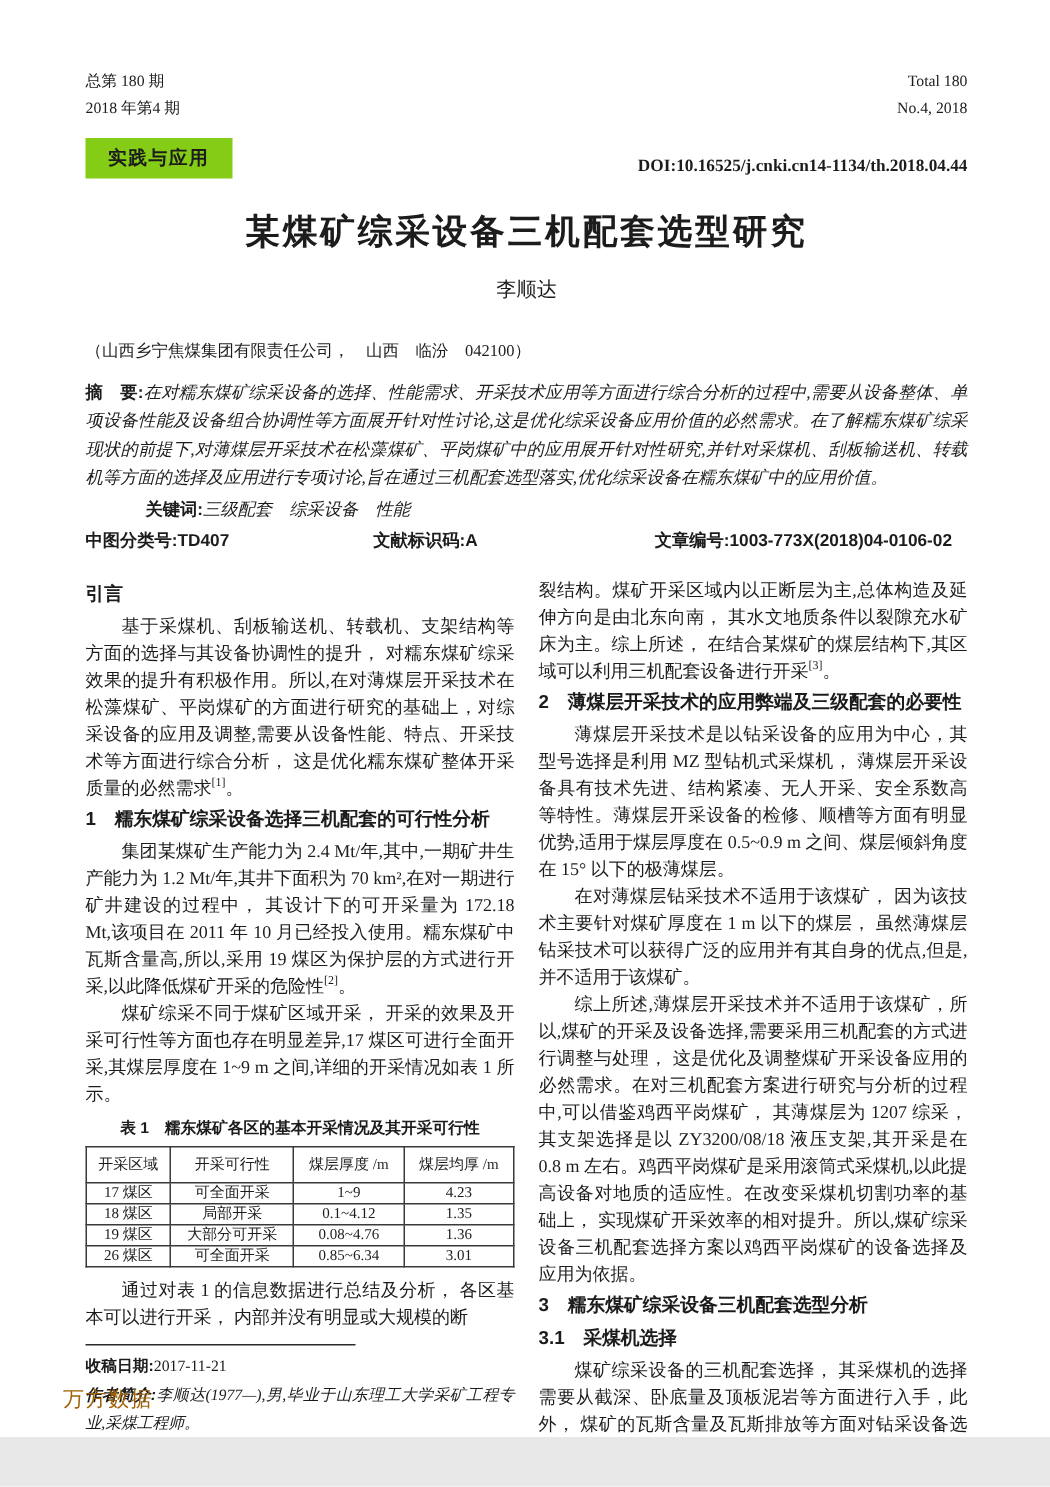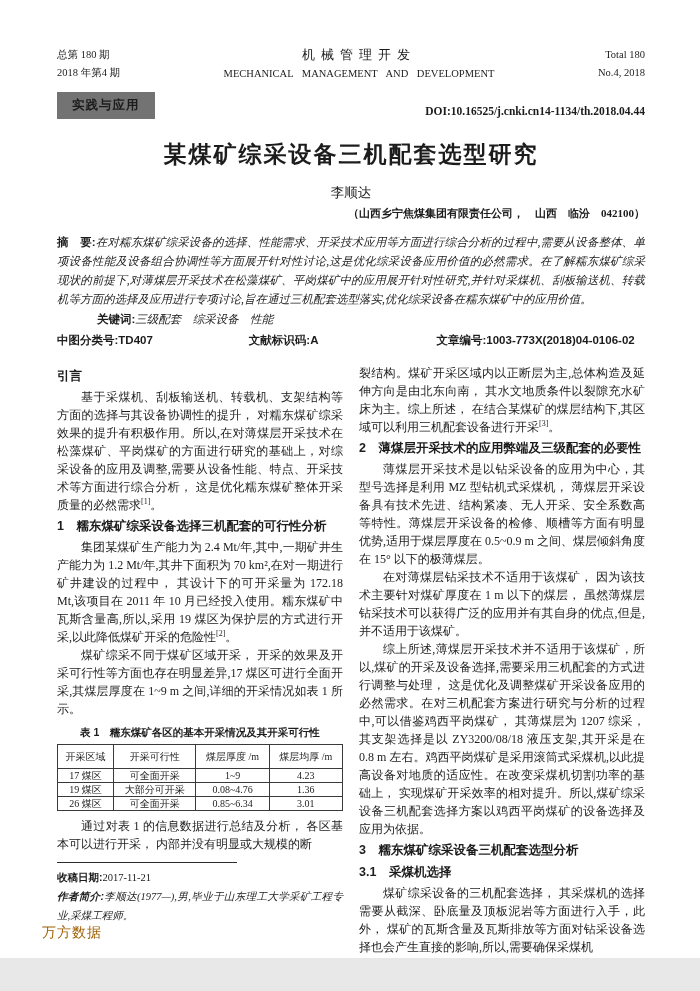--- a/index.html
+++ b/index.html
@@ -14,29 +14,29 @@
 
   
   .jhead { display:flex; justify-content:space-between; align-items:flex-start; }
   .jhead-left, .jhead-right { font-size:10.5px; line-height:1.7; white-space:nowrap; }
   .jhead-right { text-align:right; }
   .jhead-center { text-align:center; flex:1; }
   .jname-zh { font-size:13px; letter-spacing:6px; }
   .jname-en { font-size:10.5px; margin-top:4px; word-spacing:6px; }
 
   .badge-row { display:flex; justify-content:space-between; align-items:flex-end; margin-top:10px; }
-  .badge { background:#737373; font-family:"Liberation Sans",sans-serif; font-weight:bold;
+  .badge { background:#84cc16; font-family:"Liberation Sans",sans-serif; font-weight:bold;
            font-size:12.5px; padding:5px 15px; letter-spacing:1px; }
   .doi { font-weight:bold; font-size:11.5px; padding-bottom:2px; }
 
   
   .title { text-align:center; font-size:23px; margin-top:20px; letter-spacing:2px;
            font-family:"Liberation Sans","DejaVu Sans",sans-serif; font-weight:bold; }
   .author { text-align:center; font-size:13.5px; margin-top:14px; }
-  .affil { text-align:right; font-size:11px; margin-top:4px;font-weight:bold; }
+  .affil { text-align:left; font-size:11px; margin-top:24px; }
 
   .abstract { margin-top:12px; font-size:11.5px; line-height:1.66; text-align:justify; }
   .abstract .lbl, .kw .lbl, .meta .lbl { font-family:"Liberation Sans",sans-serif; font-weight:bold; font-style:normal; }
   .kw { font-size:11.5px; margin-top:3px;margin-left:40px; }
   .meta { display:flex; font-size:11.5px; margin-top:6px; font-weight:bold;
           font-family:"Liberation Sans","DejaVu Sans",sans-serif; }
   .meta .m2 { margin-left:96px; }
   .meta .m3 { margin-left:118px;text-align:right; }
 
   
@@ -65,24 +65,20 @@
 </style>
 </head>
 <body>
 
 <div class="page">
 
   <div class="jhead">
     <div class="jhead-left">
       <div>总第 180 期</div>
       <div>2018 年第4 期</div>
-    </div>
-    <div class="jhead-center">
-      <div class="jname-zh">机械管理开发</div>
-      <div class="jname-en">MECHANICAL  MANAGEMENT  AND  DEVELOPMENT</div>
     </div>
     <div class="jhead-right">
       <div>Total 180</div>
       <div>No.4, 2018</div>
     </div>
   </div>
 
   <div class="badge-row">
     <span class="badge">实践与应用</span>
     <span class="doi">DOI:10.16525/j.cnki.cn14-1134/th.2018.04.44</span>
@@ -123,20 +119,26 @@
           </tr>
         </thead>
         <tbody>
           <tr>
             <td>17 煤区</td>
               <td>可全面开采</td>
               <td>1~9</td>
               <td>4.23</td>
           </tr>
           <tr>
+            <td>18 煤区</td>
+              <td>局部开采</td>
+              <td>0.1~4.12</td>
+              <td>1.35</td>
+          </tr>
+          <tr>
             <td>19 煤区</td>
               <td>大部分可开采</td>
               <td>0.08~4.76</td>
               <td>1.36</td>
           </tr>
           <tr>
             <td>26 煤区</td>
               <td>可全面开采</td>
               <td>0.85~6.34</td>
               <td>3.01</td>

